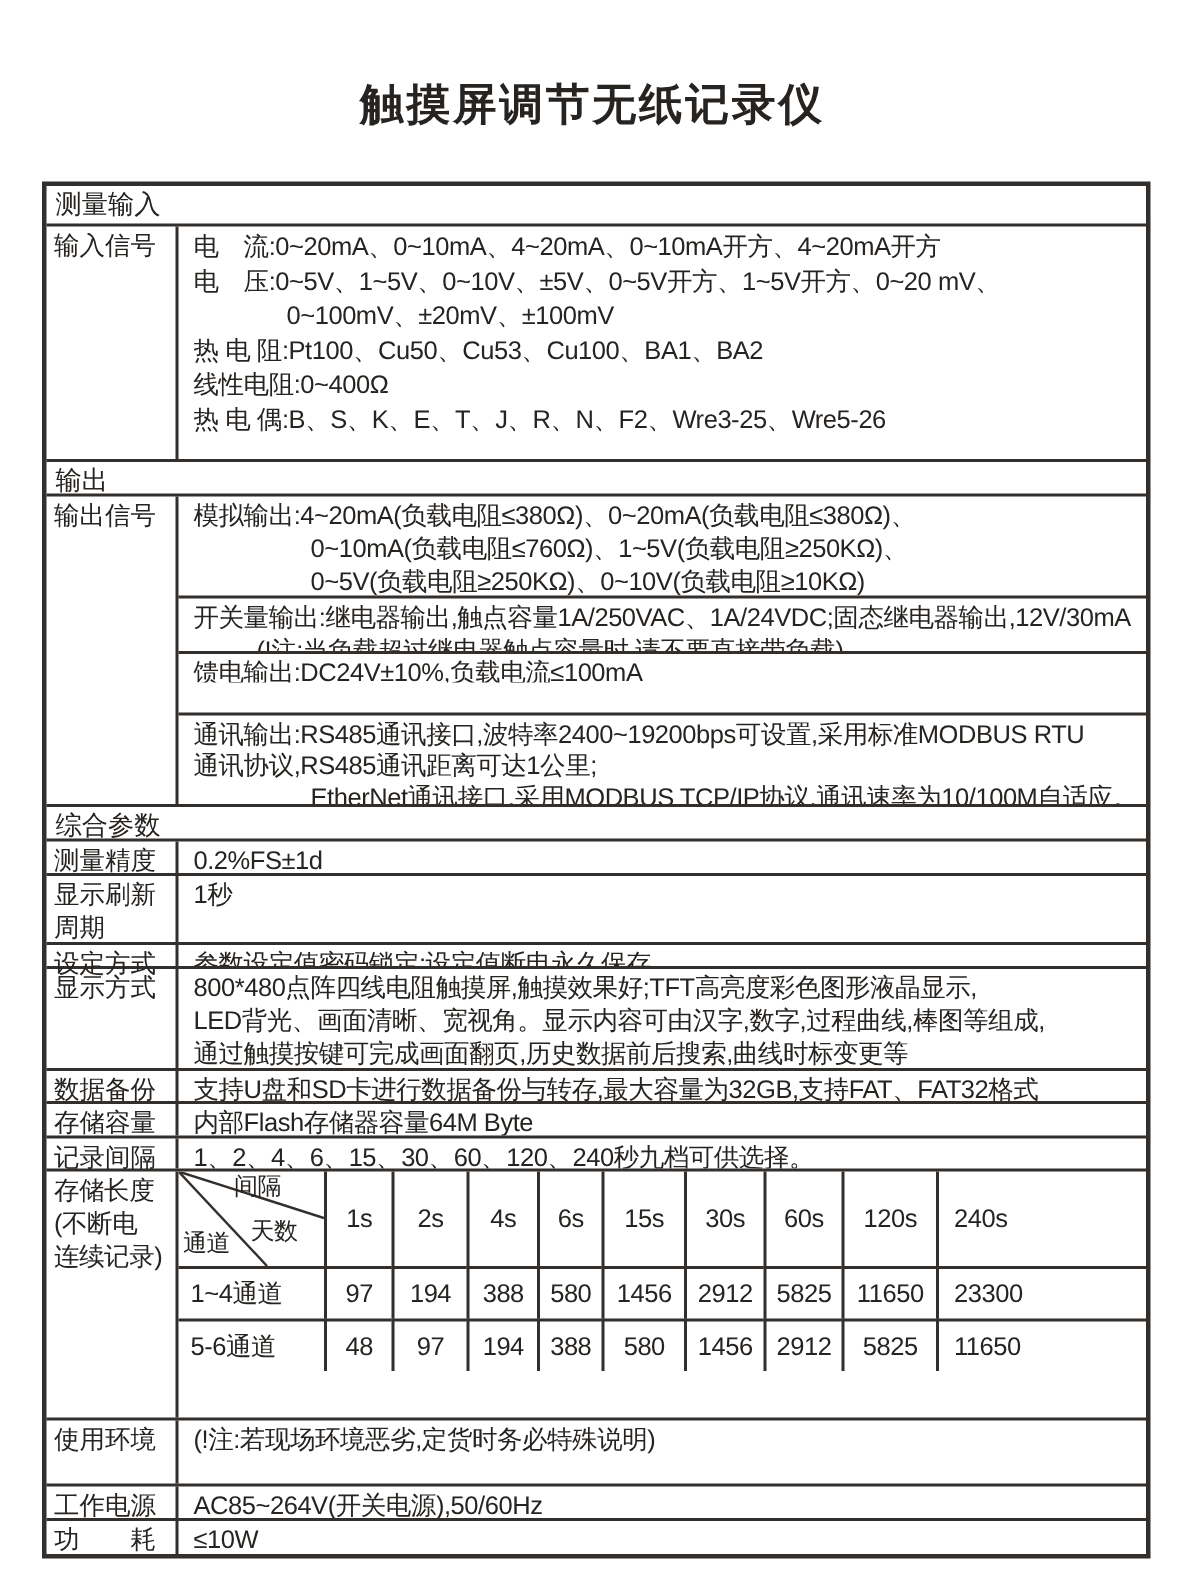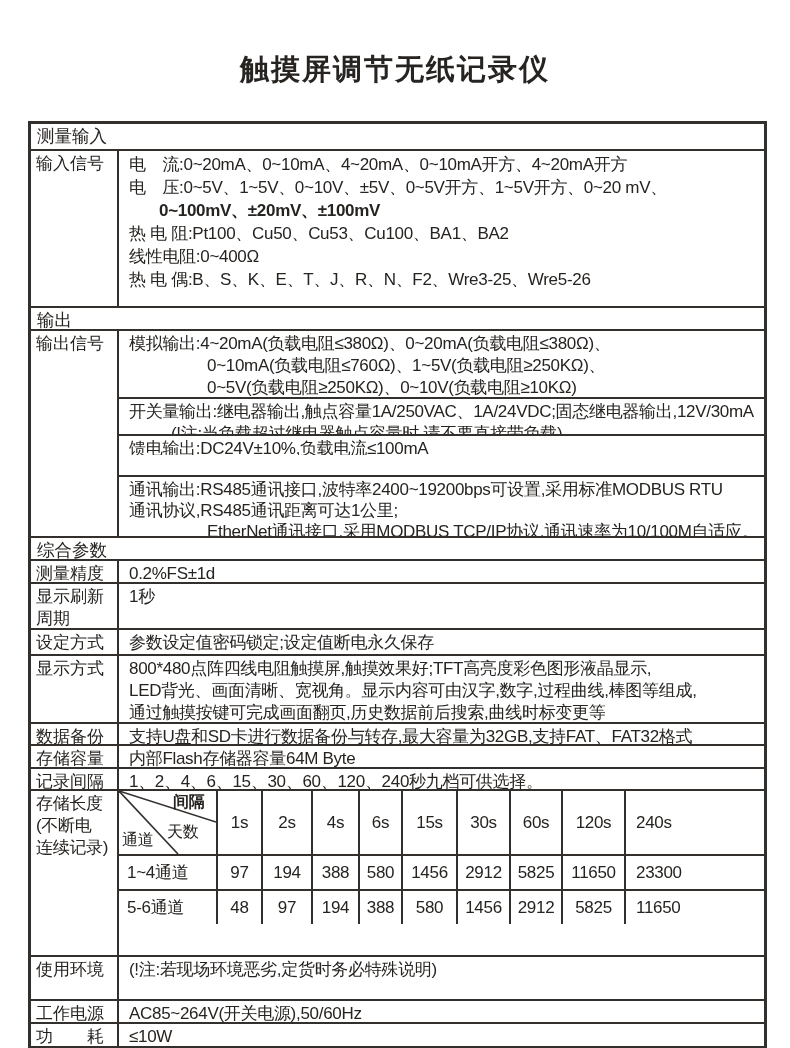--- a/index.html
+++ b/index.html
@@ -27,41 +27,41 @@
     padding:2px 2px 0 5px;box-sizing:border-box;
   }
   .cnt{flex:1;padding:2px 0 0 10px;overflow:hidden;}
   .ln{white-space:pre;letter-spacing:-0.3px;}
   .lh23{line-height:23px;}
   .lh21{line-height:21px;margin-top:20px;}
   .stack{flex:1;display:flex;flex-direction:column;box-sizing:border-box;}
   .sub{box-sizing:border-box;padding:2px 8px 0 10px;overflow:hidden;}
   .sub + .sub{border-top:2px solid #332f2c;}
   .ind42{margin-left:42px;}
-  .ind62{margin-left:30px;font-weight:bold;}
+  .ind62{margin-left:62px;}
   .ind78{margin-left:78px;}
   
   .storage{
     flex:1;display:grid;box-sizing:border-box;
     grid-template-columns:97px 45px 50px 47px 43px 55px 53px 52px 63px 1fr;
     grid-template-rows:63px 35px 35px;
   }
   .scell{
     box-sizing:border-box;border-left:2px solid #332f2c;border-top:2px solid #332f2c;
     display:flex;align-items:center;justify-content:center;
     font-size:17px;letter-spacing:-0.3px;overflow:hidden;white-space:pre;
   }
   .scell.c1{border-left:none;}
   .scell.r1{border-top:none;}
   .scell.left{justify-content:flex-start;padding-left:10px;}
   .scell.chan{justify-content:flex-start;padding-left:8px;}
   .corner{position:relative;display:block;}
   .corner svg{position:absolute;left:0;top:0;}
   .corner .cl{position:absolute;font-size:16px;line-height:18px;}
-  .cl-interval{left:54px;top:2px;font-weight:bold;}
+  .cl-interval{left:37px;top:2px;}
   .cl-days{left:48px;top:32px;}
   .cl-channel{left:3px;top:40px;}
 </style>
 </head>
 <body>
 
 <h1 class="title">触摸屏调节无纸记录仪</h1>
 
 <div class="spec-table">
 
@@ -113,21 +113,21 @@
       </div>
   </div>
 
   <div class="row" style="height:46px">
     <div class="lbl">显示刷新周期</div>
     <div class="cnt">
         <div class="ln">1秒</div>
       </div>
   </div>
 
-  <div class="row" style="height:26px">
+  <div class="row" style="height:16px">
     <div class="lbl">设定方式</div>
     <div class="cnt">
         <div class="ln">参数设定值密码锁定;设定值断电永久保存</div>
       </div>
   </div>
 
   <div class="row" style="height:68px">
     <div class="lbl">显示方式</div>
     <div class="cnt">
       <div class="ln">800*480点阵四线电阻触摸屏,触摸效果好;TFT高亮度彩色图形液晶显示,</div>

